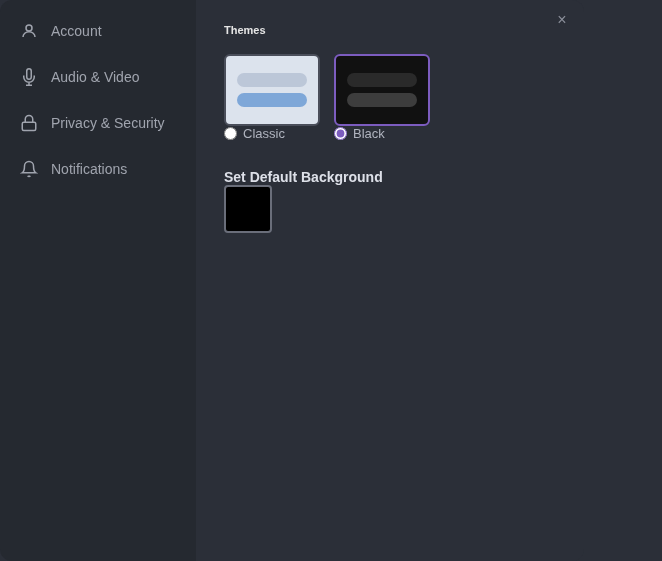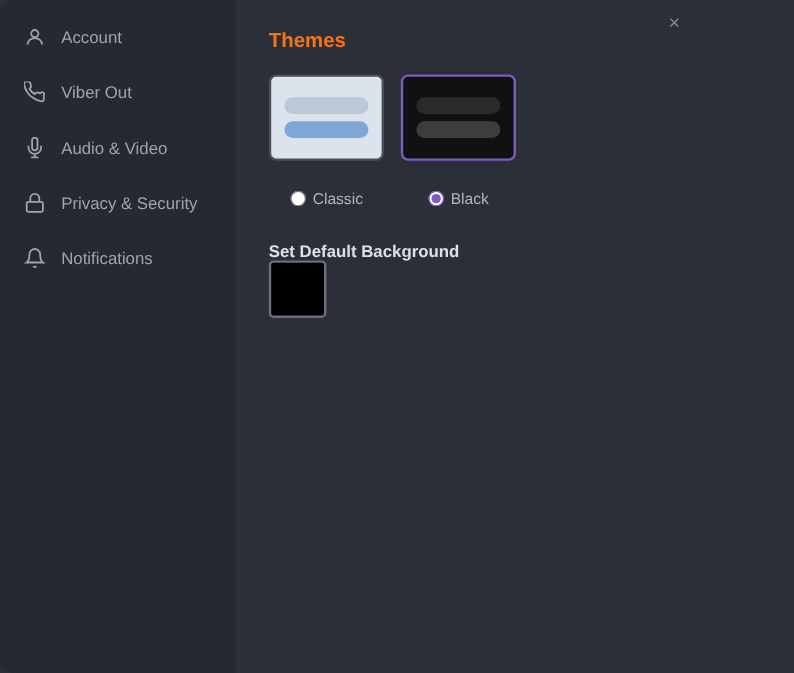--- a/index.html
+++ b/index.html
@@ -85,38 +85,37 @@
       color: #8a8e99;
       cursor: pointer;
       font-size: 16px;
       display: flex;
       align-items: center;
       justify-content: center;
       border-radius: 3px;
     }
 
     .section-title {
-      font-size: 17px;
+      font-size: 11px;
       font-weight: 600;
-      color: #f97316;
+      color: #e5e5e5;
       margin-bottom: 18px;
     }
 
     
     .themes-row {
       display: flex;
       gap: 14px;
       margin-bottom: 28px;
     }
 
     .theme-card {
       display: flex;
       flex-direction: column;
-      align-items: center;
-      gap: 24px;
+      gap: 0;
       cursor: pointer;
     }
 
     .theme-preview {
       width: 96px;
       height: 72px;
       border-radius: 6px;
       border: 2px solid #4a4e5a;
       overflow: hidden;
       position: relative;
@@ -227,28 +226,20 @@
     <div class="sidebar-item">
       <span class="icon">
         <svg width="18" height="18" viewBox="0 0 24 24" fill="none" stroke="currentColor" stroke-width="2">
           <circle cx="12" cy="8" r="4"></circle>
             <path d="M4 20c0-4 3.6-7 8-7s8 3 8 7"></path>
         </svg>
       </span>
       <span class="label">Account</span>
     </div>
 
-    <div class="sidebar-item">
-      <span class="icon">
-        <svg width="18" height="18" viewBox="0 0 24 24" fill="none" stroke="currentColor" stroke-width="2">
-          <path d="M22 16.92v3a2 2 0 01-2.18 2 19.79 19.79 0 01-8.63-3.07A19.5 19.5 0 013.07 10.8a19.79 19.79 0 01-3.07-8.68A2 2 0 012 0h3a2 2 0 012 1.72c.127.96.361 1.903.7 2.81a2 2 0 01-.45 2.11L6.09 7.91a16 16 0 006 6l1.27-1.27a2 2 0 012.11-.45c.907.339 1.85.573 2.81.7A2 2 0 0122 14.92v2z"></path>
-        </svg>
-      </span>
-      <span class="label">Viber Out</span>
-    </div>
 
     <div class="sidebar-item">
       <span class="icon">
         <svg width="18" height="18" viewBox="0 0 24 24" fill="none" stroke="currentColor" stroke-width="2">
           <path d="M12 1a3 3 0 00-3 3v8a3 3 0 006 0V4a3 3 0 00-3-3z"></path>
             <path d="M19 10v2a7 7 0 01-14 0v-2M12 19v4M8 23h8"></path>
         </svg>
       </span>
       <span class="label">Audio &amp; Video</span>
     </div>

